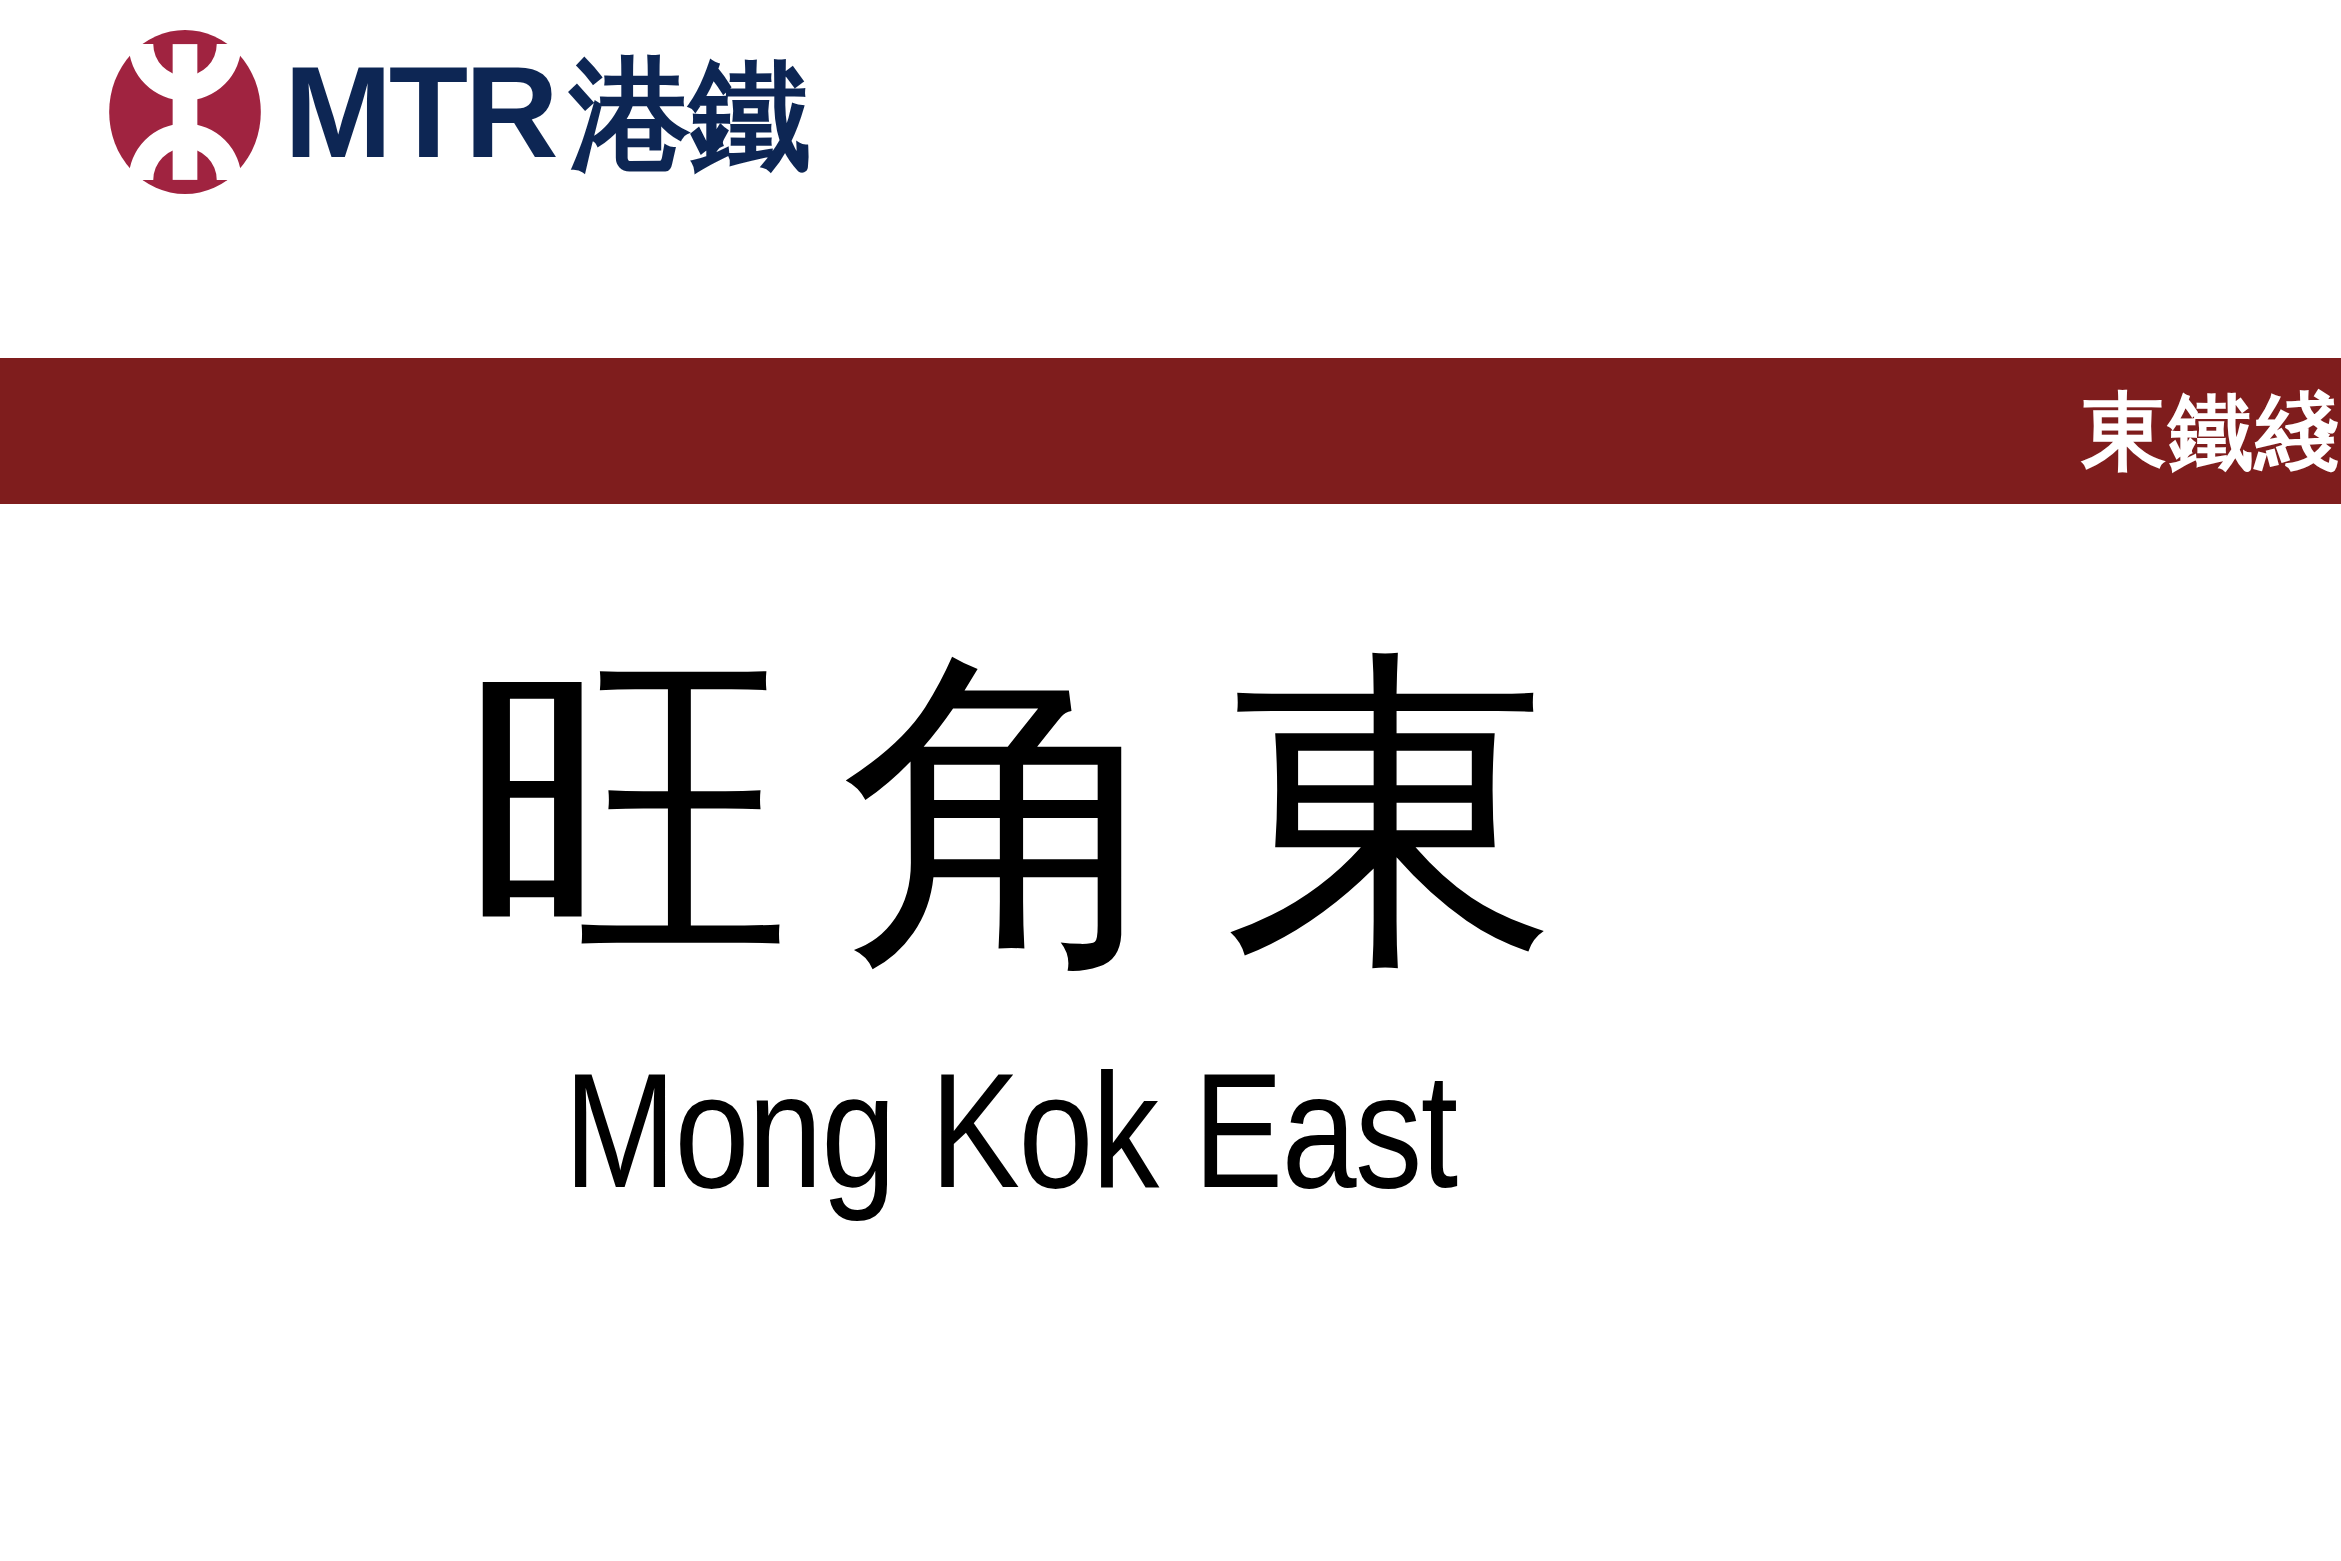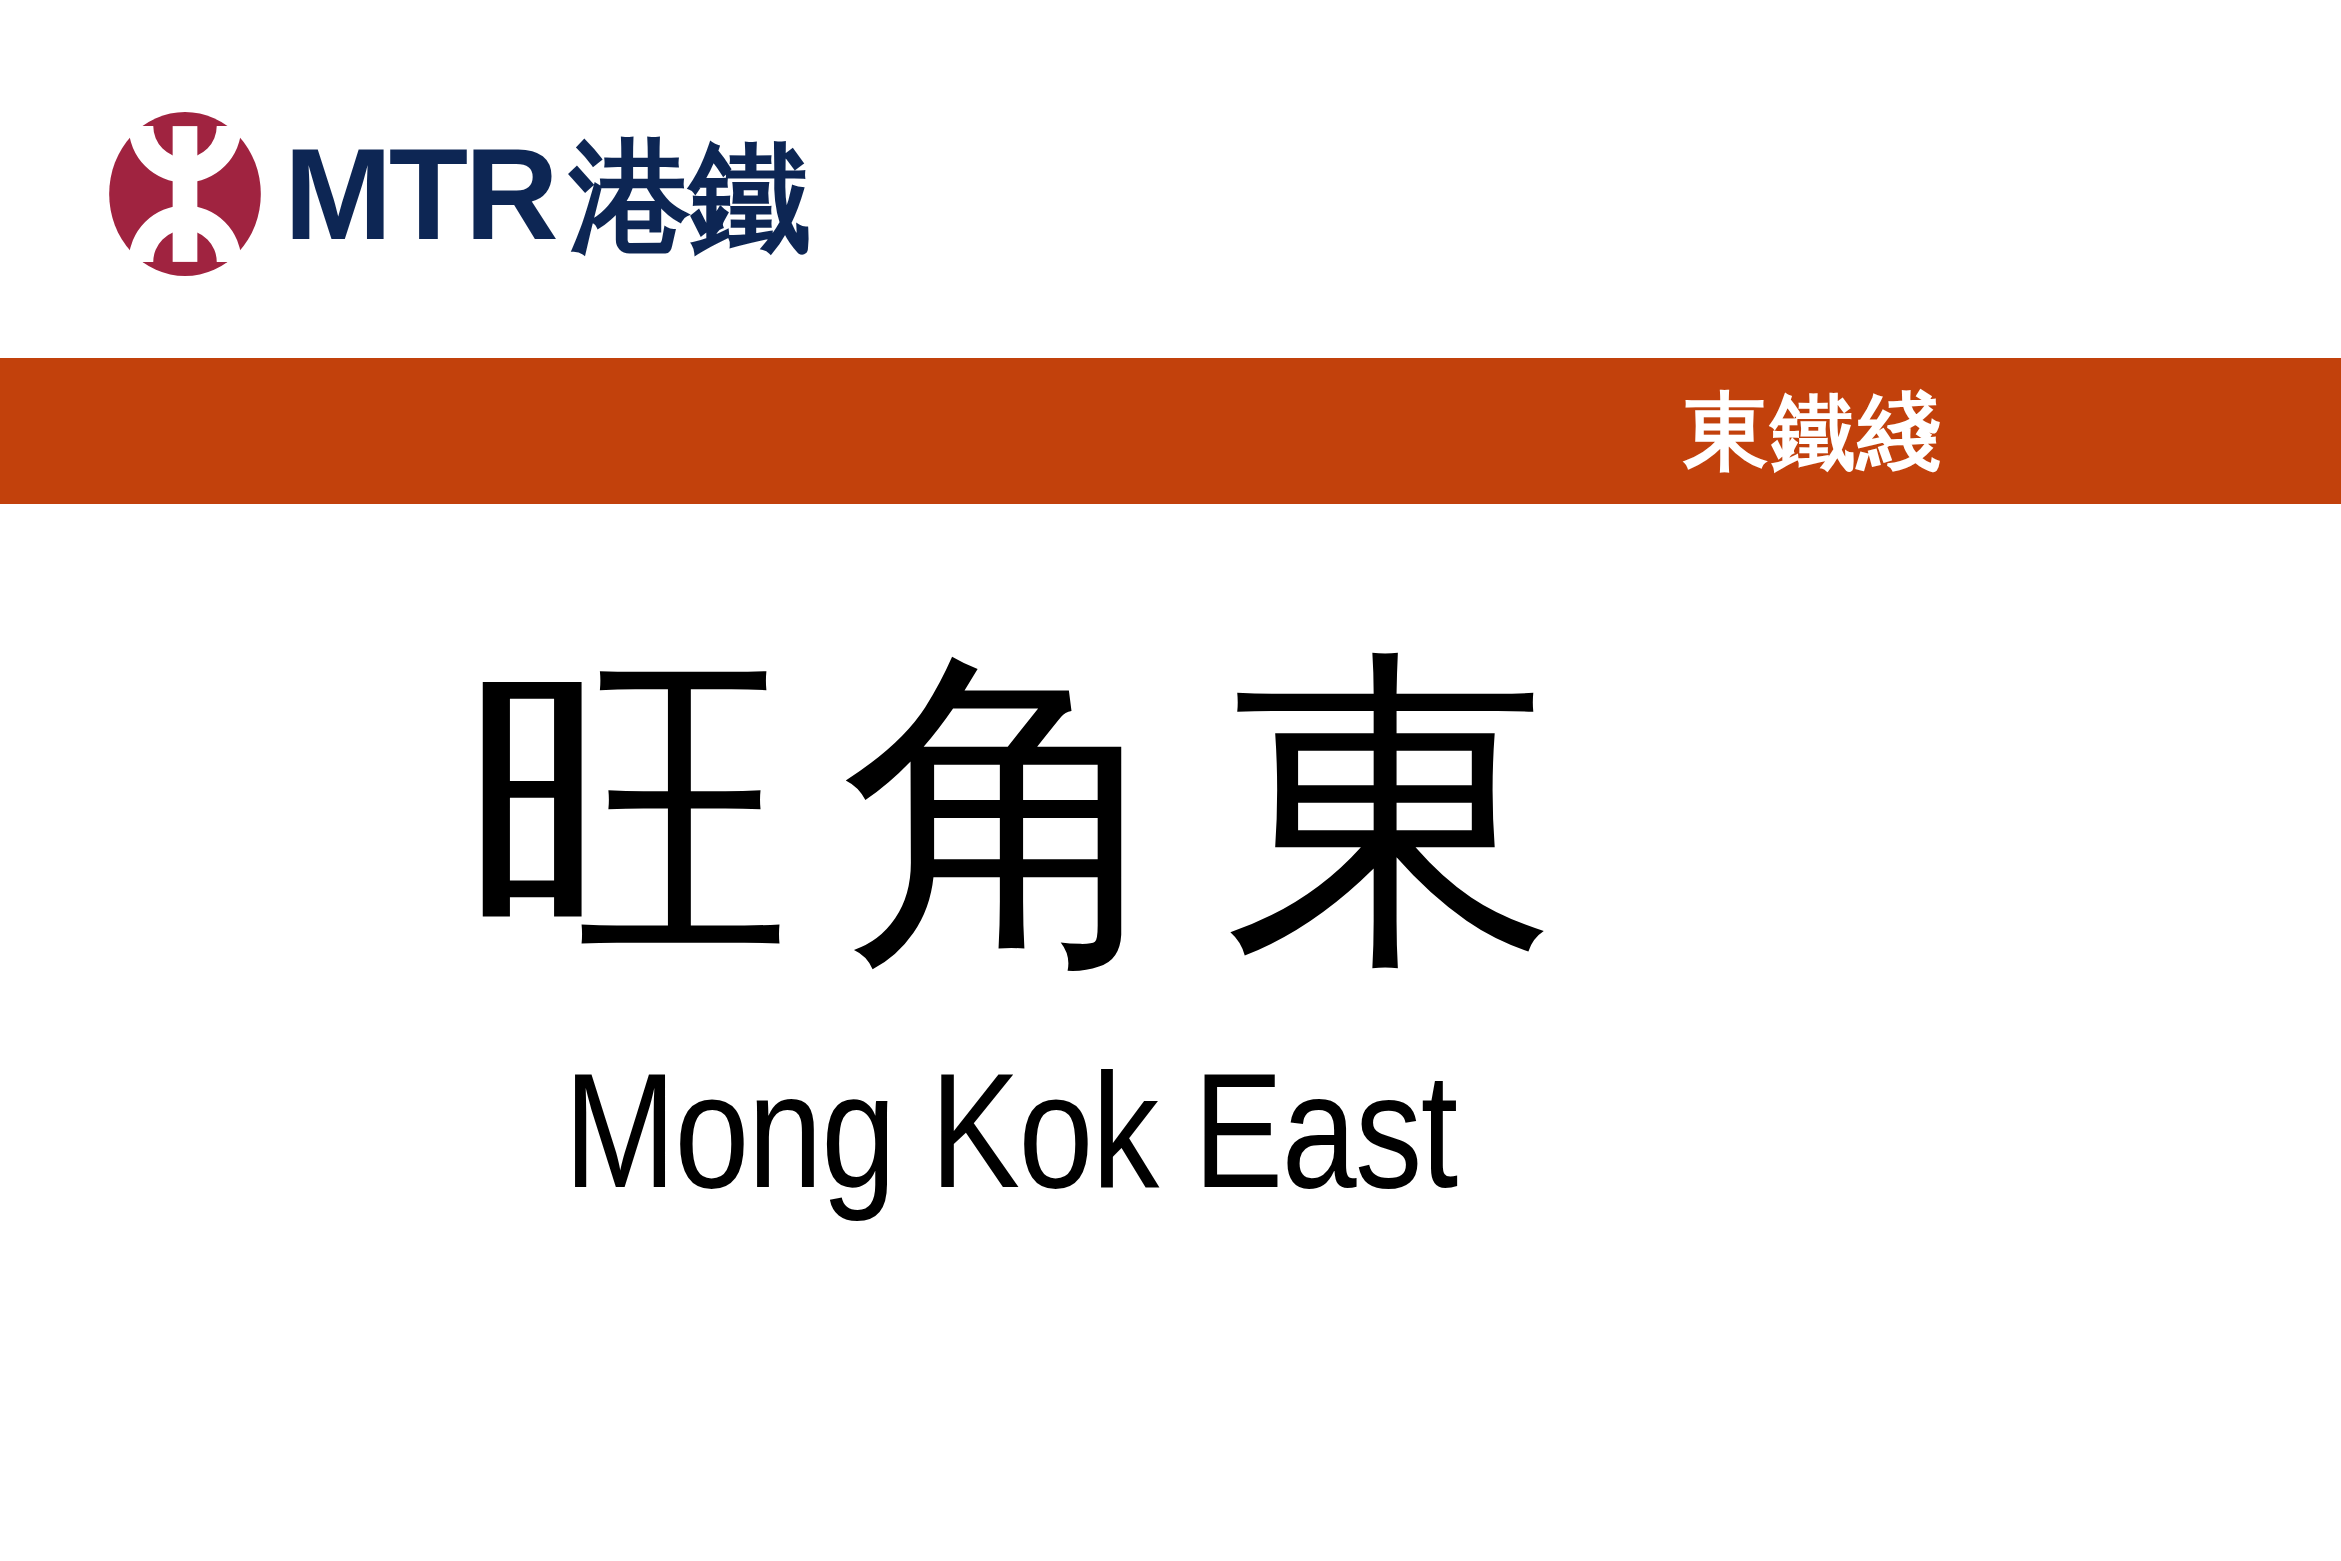--- a/index.html
+++ b/index.html
@@ -22,21 +22,21 @@
   }
 
   
   #brand-header {
     position: absolute;
     left: 0;
     top: 0;
     width: 1988px;
     height: 358px;
     display: flex;
-    align-items: center;
+    align-items: flex-start;
   }
 
   #brand-lockup {
     display: flex;
     align-items: center;
     margin-left: 109px;
     margin-top: 30px;
   }
 
   #mtr-logo-mark {
@@ -73,26 +73,25 @@
     margin-left: 14px;
   }
 
   
   #line-banner {
     position: absolute;
     left: 0;
     top: 358px;
     width: 2342px;
     height: 146px;
-    background: #c2410c;
+    background: #7f1d1d;
     display: flex;
     align-items: center;
     justify-content: flex-end;
     box-sizing: border-box;
-    padding-right: 398px;
   }
 
   #line-banner-label {
     font-family: "DejaVu Sans", "Liberation Sans", sans-serif;
     font-weight: bold;
     font-size: 85px;
     line-height: 1;
     letter-spacing: 1.8px;
     color: #ffffff;
     white-space: nowrap;

